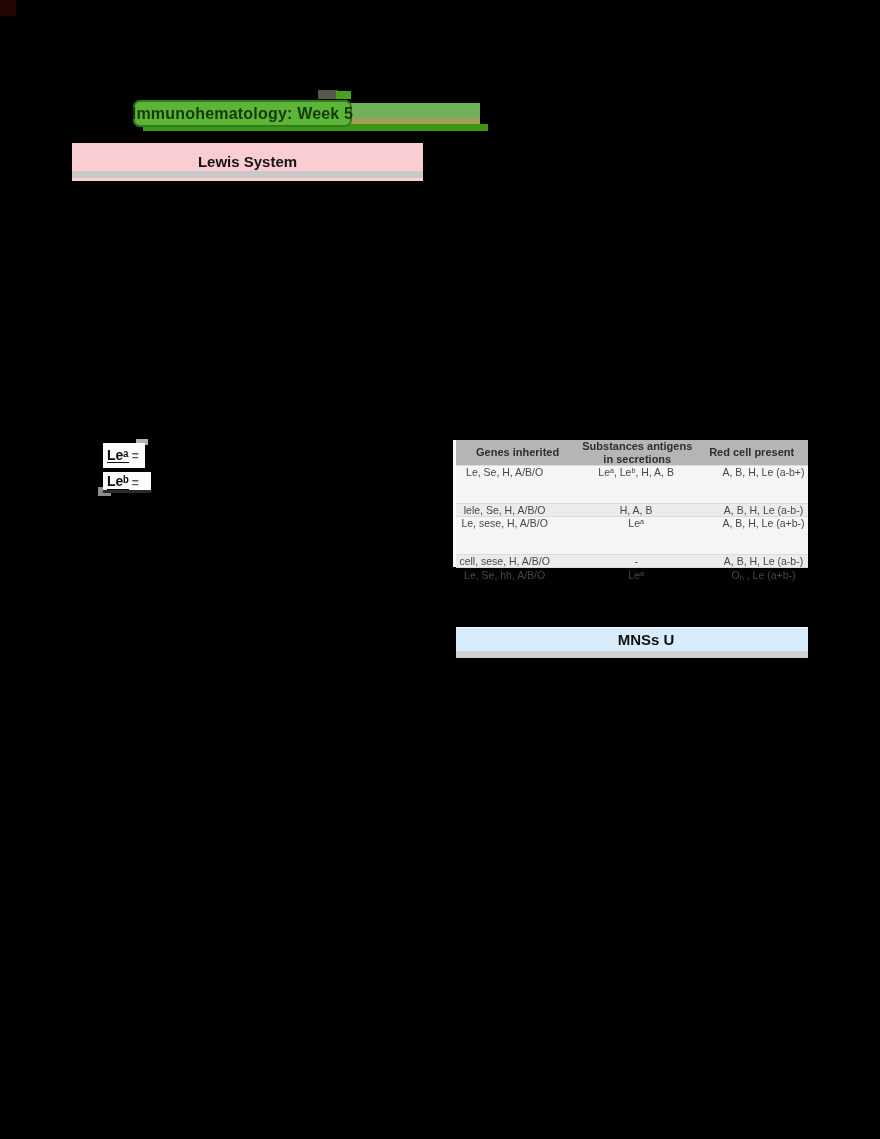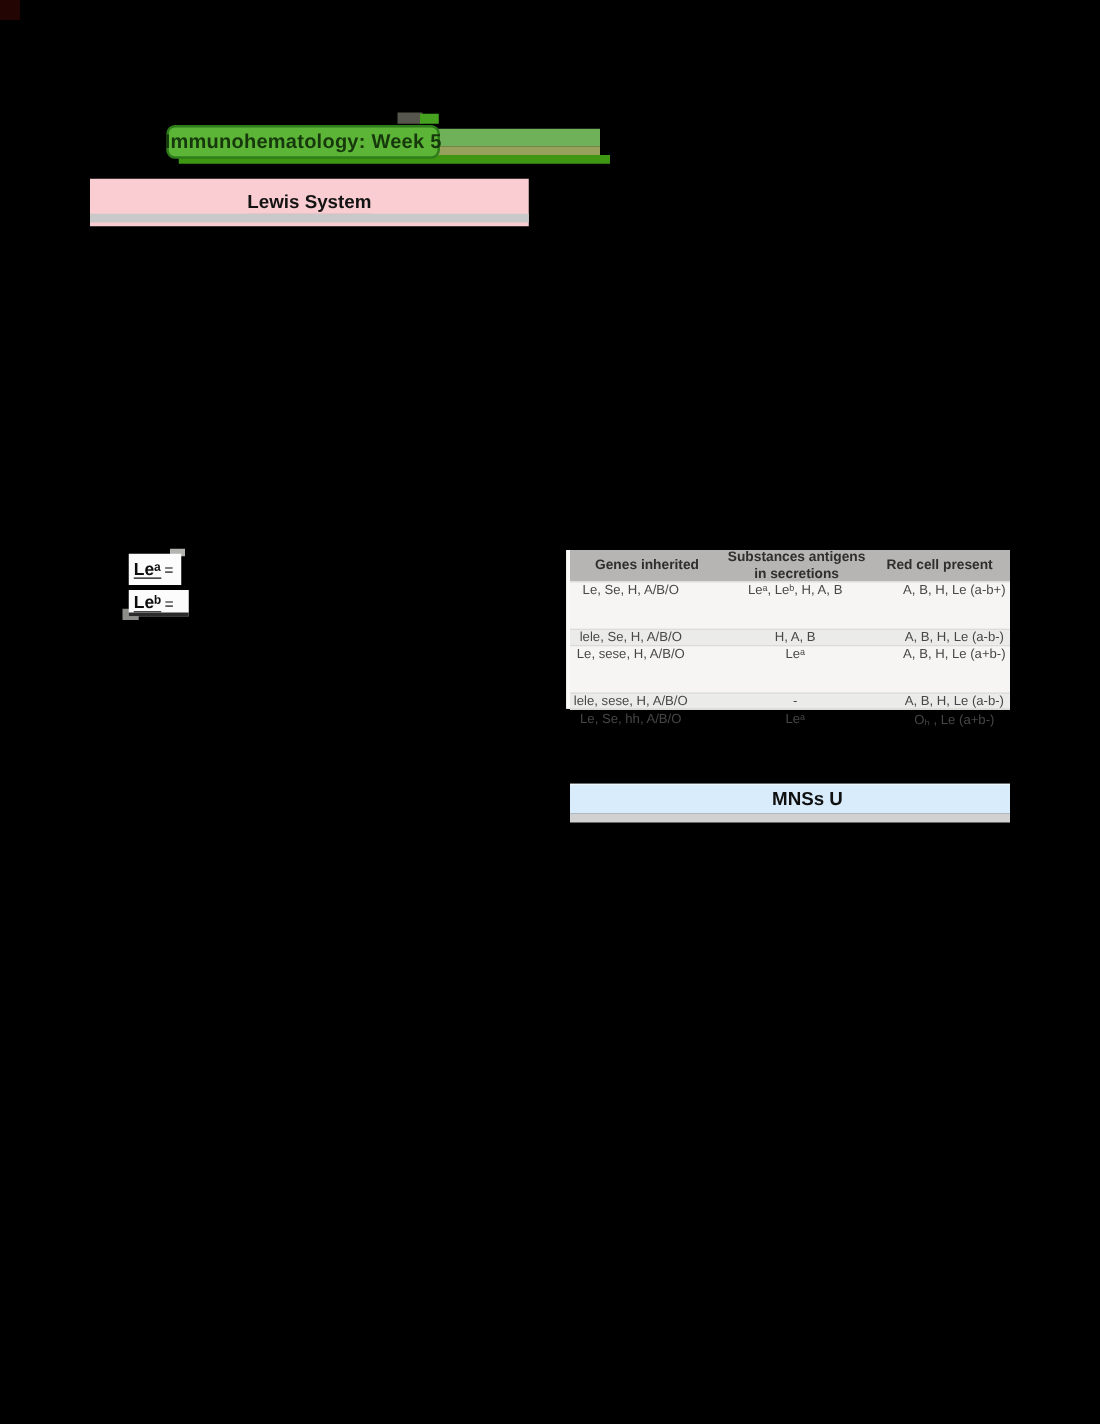--- a/index.html
+++ b/index.html
@@ -125,21 +125,21 @@
       <div class="tcell c1">lele, Se, H, A/B/O</div>
       <div class="tcell c2">H, A, B</div>
       <div class="tcell c3">A, B, H, Le (a-b-)</div>
     </div>
     <div class="trow data">
       <div class="tcell c1">Le, sese, H, A/B/O</div>
       <div class="tcell c2">Leᵃ</div>
       <div class="tcell c3">A, B, H, Le (a+b-)</div>
     </div>
     <div class="trow data alt">
-      <div class="tcell c1">lele, sese, H, A/B/O</div>
+      <div class="tcell c1">cell, sese, H, A/B/O</div>
       <div class="tcell c2">-</div>
       <div class="tcell c3">A, B, H, Le (a-b-)</div>
     </div>
     <div class="trow data">
       <div class="tcell c1">Le, Se, hh, A/B/O</div>
       <div class="tcell c2">Leᵃ</div>
       <div class="tcell c3">Oₕ , Le (a+b-)</div>
     </div>
   </div>
 

